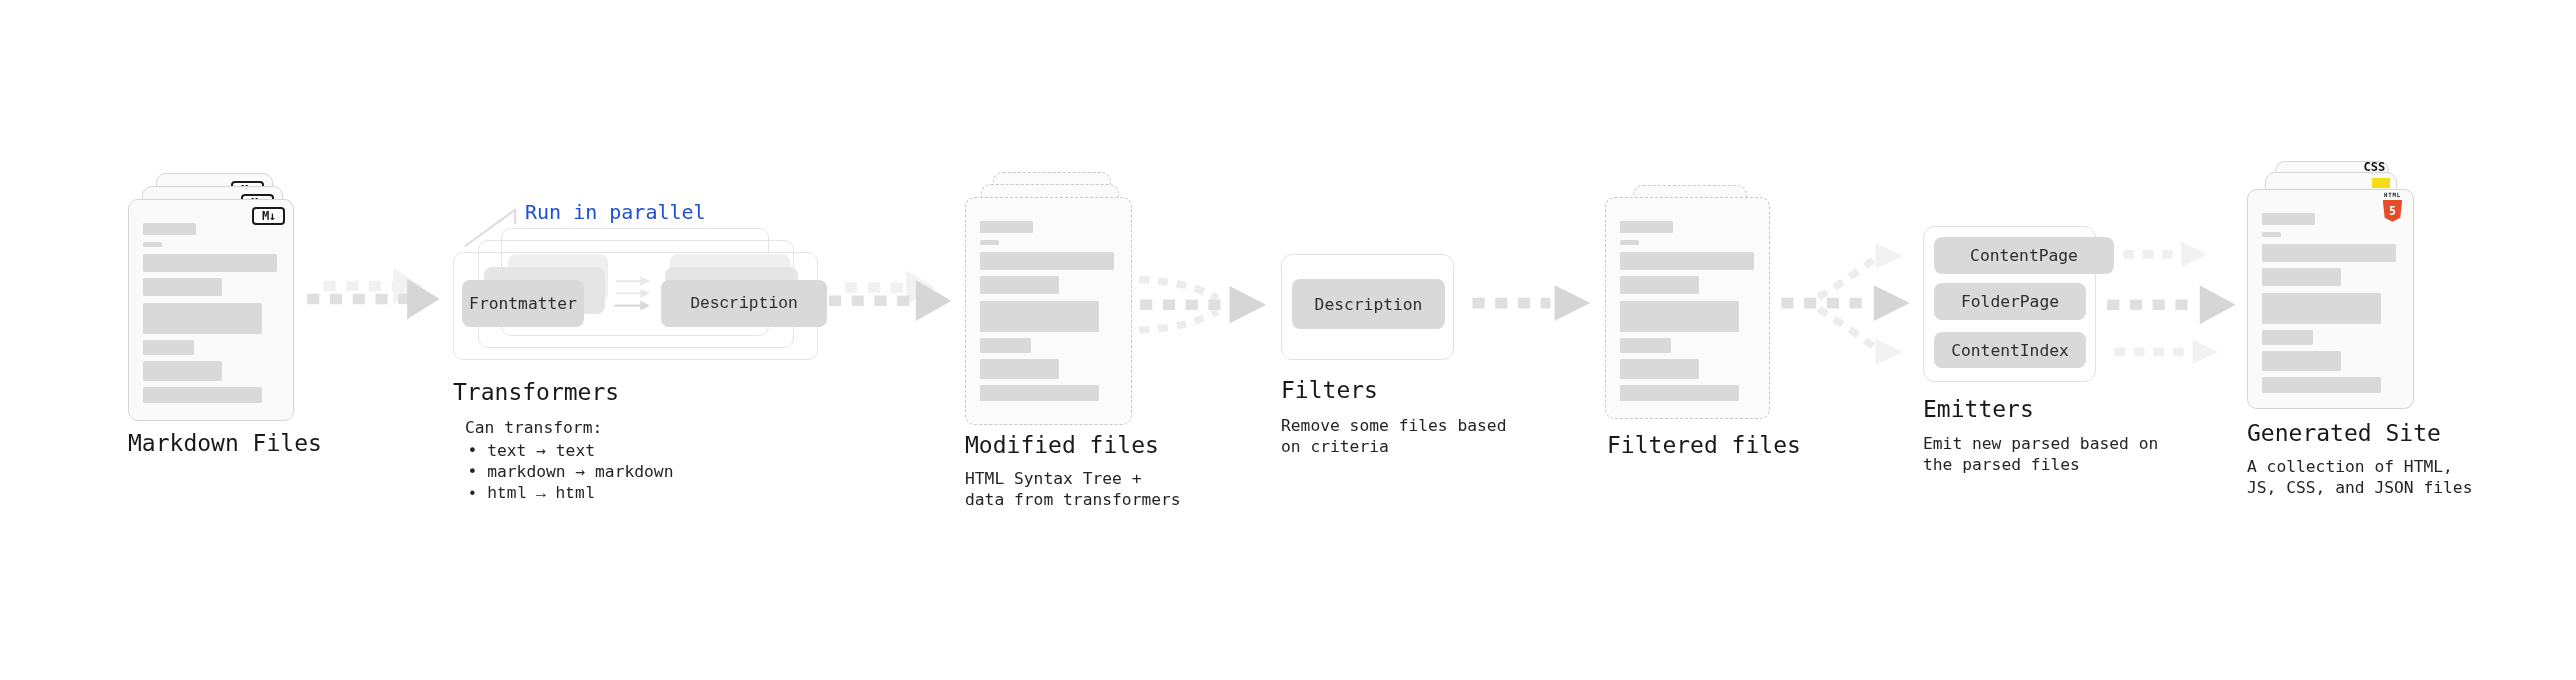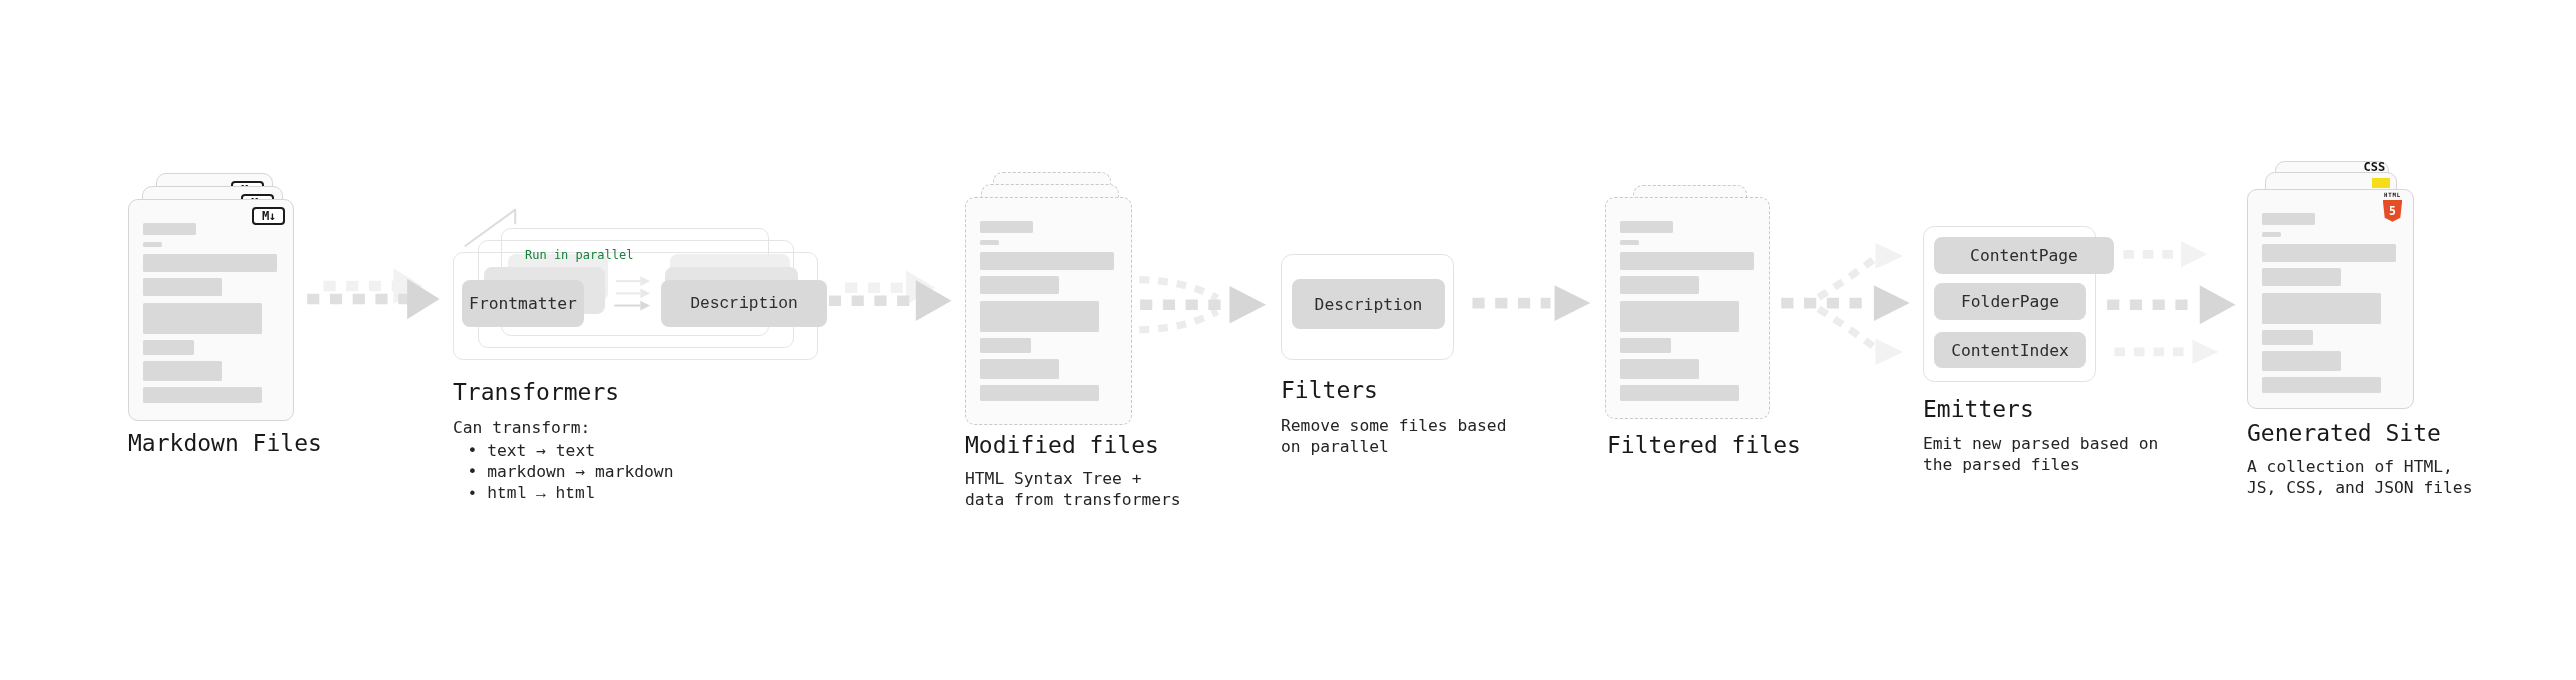--- a/index.html
+++ b/index.html
@@ -30,21 +30,21 @@
   .tbox{position:absolute;border:1.6px solid #e4e4e4;border-radius:9.8px;background:transparent;box-sizing:border-box;}
   .obox{position:absolute;border:1.6px solid #e2e2e2;border-radius:11.4px;background:#ffffff;box-sizing:border-box;}
   .pill{position:absolute;background:#d9d9d9;border-radius:8.1px;display:flex;align-items:center;justify-content:center;
     font-size:16.3px;color:#2d2d2d;white-space:nowrap;}
   .pill.g1{background:#e5e5e5;}
   .pill.g2{background:#efefef;}
   
   .title{position:absolute;font-size:23px;color:#191919;white-space:nowrap;}
   .desc{position:absolute;font-size:16.3px;color:#242424;white-space:nowrap;}
   .bullet{position:absolute;font-size:16.3px;color:#242424;white-space:nowrap;padding-left:14.6px;}
-  .note{position:absolute;font-size:12px;color:#15803d;white-space:nowrap;margin-top:48px;}
+  .note{position:absolute;font-size:20px;color:#1d4ed8;white-space:nowrap;}
   
   .dashD{stroke:#dfdfdf;stroke-width:13;stroke-dasharray:15 13;}
   .dashF{stroke:#f1f1f1;stroke-width:13;stroke-dasharray:15 13;}
   .dashF2{stroke:#efefef;stroke-width:11;stroke-dasharray:13 11;}
   .headD{fill:#d6d6d6;}
   .headF{fill:#f2f2f2;}
   .curve{fill:none;stroke:#ececec;stroke-width:9;stroke-dasharray:12 11;}
   .mini{stroke:#e9e9e9;stroke-width:2.5;}
   .miniD{stroke:#d8d8d8;stroke-width:2.5;}
   .leader{fill:none;stroke:#dcdcdc;stroke-width:2.5;stroke-linejoin:round;}
@@ -138,21 +138,21 @@
     <div class="pill g1" style="left:484px;top:267px;width:121px;height:47px;"></div>
     <div class="pill" style="left:462px;top:280px;width:122px;height:47px;">Frontmatter</div>
 
     <div class="pill g2" style="left:670px;top:254px;width:120px;height:47px;"></div>
     <div class="pill g1" style="left:665px;top:267px;width:133px;height:47px;"></div>
     <div class="pill" style="left:661px;top:280px;width:166px;height:47px;font-family:Liberation Mono, monospace;">Description</div>
 
     <div class="note" style="left:525px;top:200px;">Run in parallel</div>
 
     <div class="title" style="left:453px;top:379px;">Transformers</div>
-    <div class="desc" style="left:453px;top:418px;text-align:center;">Can transform:</div>
+    <div class="desc" style="left:465px;top:418px;text-align:center;">Can transform:</div>
     <div class="bullet" style="left:453px;top:441px;">• text → text</div>
     <div class="bullet" style="left:453px;top:462px;">• markdown → markdown</div>
     <div class="bullet" style="left:453px;top:484px;font-family:Liberation Mono, monospace;">• html → html</div>
   </div>
 
   <div>
     <div class="file dashed" style="left:993px;top:172px;width:118px;height:228px;"></div>
     <div class="file dashed" style="left:981px;top:184px;width:138px;height:228px;"></div>
     <div class="file dashed" style="left:965px;top:197px;width:167px;height:228px;">
       <div class="bars">
@@ -169,21 +169,21 @@
     <div class="title" style="left:965px;top:432px;">Modified files</div>
     <div class="desc" style="left:965px;top:469px;">HTML Syntax Tree +</div>
     <div class="desc" style="left:965px;top:490px;">data from transformers</div>
   </div>
 
   <div>
     <div class="obox" style="left:1281px;top:254px;width:173px;height:106px;"></div>
     <div class="pill" style="left:1292px;top:279px;width:153px;height:50px;">Description</div>
     <div class="title" style="left:1281px;top:377px;">Filters</div>
     <div class="desc" style="left:1281px;top:416px;">Remove some files based</div>
-    <div class="desc" style="left:1281px;top:437px;">on parallel</div>
+    <div class="desc" style="left:1281px;top:437px;">on criteria</div>
   </div>
 
   <div>
     <div class="file dashed" style="left:1633px;top:185px;width:114px;height:222px;"></div>
     <div class="file dashed" style="left:1605px;top:197px;width:165px;height:222px;">
       <div class="bars">
           <div class="bar" style="width: 53px; height: 12.2px;"></div>
           <div class="bar" style="width: 18.7px; height: 5.7px;"></div>
           <div class="bar" style="width: 134px; height: 18px;"></div>
           <div class="bar" style="width: 79px; height: 18px;"></div>

